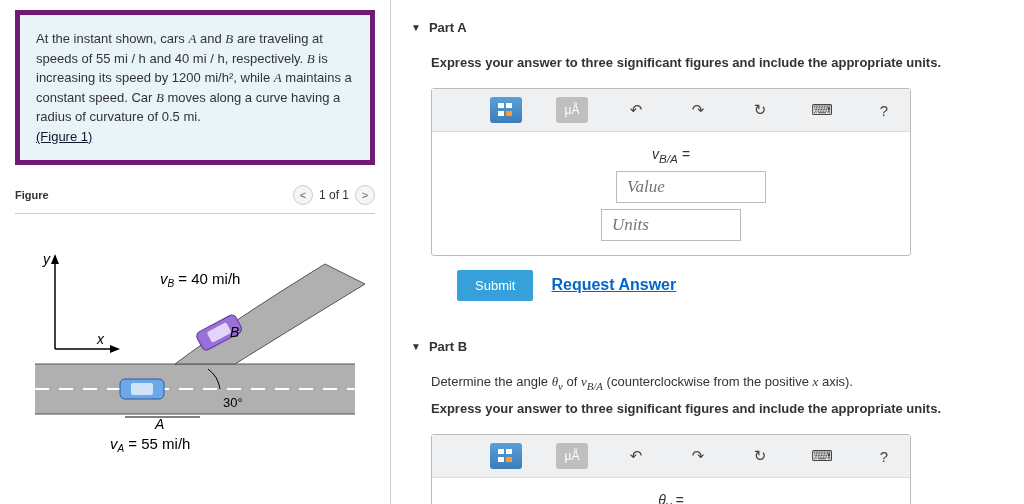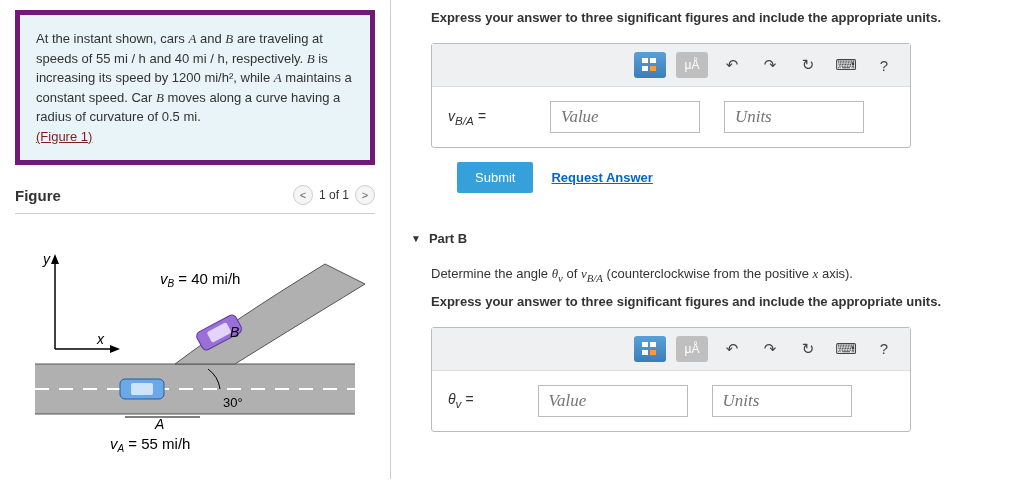--- a/index.html
+++ b/index.html
@@ -2,50 +2,50 @@
 <html><head>
 <meta charset="utf-8">
 <style>
   * { box-sizing: border-box; margin: 0; padding: 0; }
   body { font-family: Arial, sans-serif; font-size: 13px; color: #333; background: #fff; display: flex; }
   
   .left-col { width: 390px; padding: 10px 15px; }
   .right-col { flex: 1; padding: 10px 20px; border-left: 1px solid #ccc; }
   
   .problem-box { background: #e8f4f8; border: 5px solid #701a75; padding: 14px 16px; font-size: 13px; line-height: 1.5; margin-bottom: 20px; }
-  .problem-box a { color: #7f1d1d; text-decoration: underline; cursor: pointer; }
+  .problem-box a { color: #0f172a; text-decoration: underline; cursor: pointer; }
   
   .figure-header { display: flex; justify-content: space-between; align-items: center; border-bottom: 1px solid #ccc; padding-bottom: 8px; margin-bottom: 15px; }
-  .figure-header h3 { font-size: 15px; font-weight: bold; }
+  .figure-header h3 { font-size: 11px; font-weight: bold; }
   .pager { display: flex; align-items: center; gap: 6px; font-size: 12px; }
   .pager-btn { width: 20px; height: 20px; border: 1px solid #ccc; border-radius: 50%; background: #f5f5f5; display: flex; align-items: center; justify-content: center; cursor: pointer; font-size: 11px; color: #666; }
   
   .figure-canvas { position: relative; width: 340px; height: 230px; margin: 10px auto; }
   
   .part-header { display: flex; align-items: center; gap: 8px; margin: 10px 0 20px; font-weight: bold; font-size: 13px; cursor: pointer; }
   .part-header::before { content: "▼"; font-size: 10px; }
   
   .prompt { margin: 0 0 10px 20px; font-size: 13px; }
   .instructions { margin: 0 0 18px 20px; font-weight: bold; font-size: 13px; }
   
   .answer-box { margin-left: 20px; border: 1px solid #bbb; border-radius: 3px; padding: 0; width: 480px; }
   .toolbar { background: #eef0f1; padding: 8px 12px; display: flex; align-items: center; gap: 10px; border-bottom: 1px solid #ddd; }
-  .tool { width: 28px; height: 24px; display: flex; align-items: center; justify-content: center; cursor: pointer; font-size: 15px; color: #444; border-radius: 3px; }
+  .tool { width: 28px; height: 24px; display: flex; align-items: center; justify-content: center; cursor: pointer; font-size: 15px; color: #444; border-radius: 3px; margin-left: 24px; }
   .tool-templates { background: linear-gradient(#5aa0d8,#3b7db8); color: #fff; width: 32px; height: 26px; border-radius: 3px; font-size: 10px; padding: 2px; }
   .tool-units { background: #bfbfbf; color: #fff; border-radius: 3px; font-size: 12px; width: 32px; height: 26px; }
   
-  .input-row { padding: 14px 16px; display: flex; align-items: center; gap: 24px; }
+  .input-row { padding: 14px 16px; display: flex; align-items: center; gap: 6px; flex-direction: column; }
   .var-label { font-style: italic; font-size: 14px; }
   .value-input, .units-input { height: 32px; border: 1px solid #bbb; padding: 0 10px; font-style: italic; color: #888; font-size: 17px; font-family: Georgia, serif; }
   .value-input { width: 150px; margin-left: 40px; }
   .units-input { width: 140px; font-style: italic; }
   
   .submit-row { margin: 14px 0 0 20px; display: flex; align-items: center; gap: 18px; padding-left: 26px; }
   .submit-btn { background: #36a0da; color: #fff; border: none; padding: 8px 18px; font-size: 13px; cursor: pointer; border-radius: 2px; }
-  .request-link { color: #0066cc; text-decoration: underline; font-weight: bold; font-size: 13px; cursor: pointer; }
+  .request-link { color: #0066cc; text-decoration: underline; font-weight: bold; font-size: 16px; cursor: pointer; }
   
   .spacer { height: 28px; }
   
   .math-i { font-style: italic; font-family: Georgia, serif; }
 </style>
 </head>
 <body>
 
 <div class="left-col">
   <div class="problem-box">
@@ -97,20 +97,23 @@
 
       <text x="135" y="55" font-size="15"><tspan font-style="italic">v</tspan><tspan font-size="10" baseline-shift="-3" font-style="italic">B</tspan> = 40 mi/h</text>
 
       <text x="85" y="220" font-size="15"><tspan font-style="italic">v</tspan><tspan font-size="10" baseline-shift="-3" font-style="italic">A</tspan> = 55 mi/h</text>
     </svg>
   </div>
 </div>
 
 <div class="right-col">
 
+  <div class="part-header">
+    <span>Part A</span>
+  </div>
   <div class="instructions">Express your answer to three significant figures and include the appropriate units.</div>
 
   <div class="answer-box">
     <div class="toolbar">
       <div style="flex:1"></div>
       <span class="tool tool-templates">
         <svg width="20" height="18">
             <rect x="2" y="2" width="6" height="5" fill="#fff"></rect>
             <rect x="10" y="2" width="6" height="5" fill="#fff"></rect>
             <rect x="2" y="10" width="6" height="5" fill="#fff"></rect>

